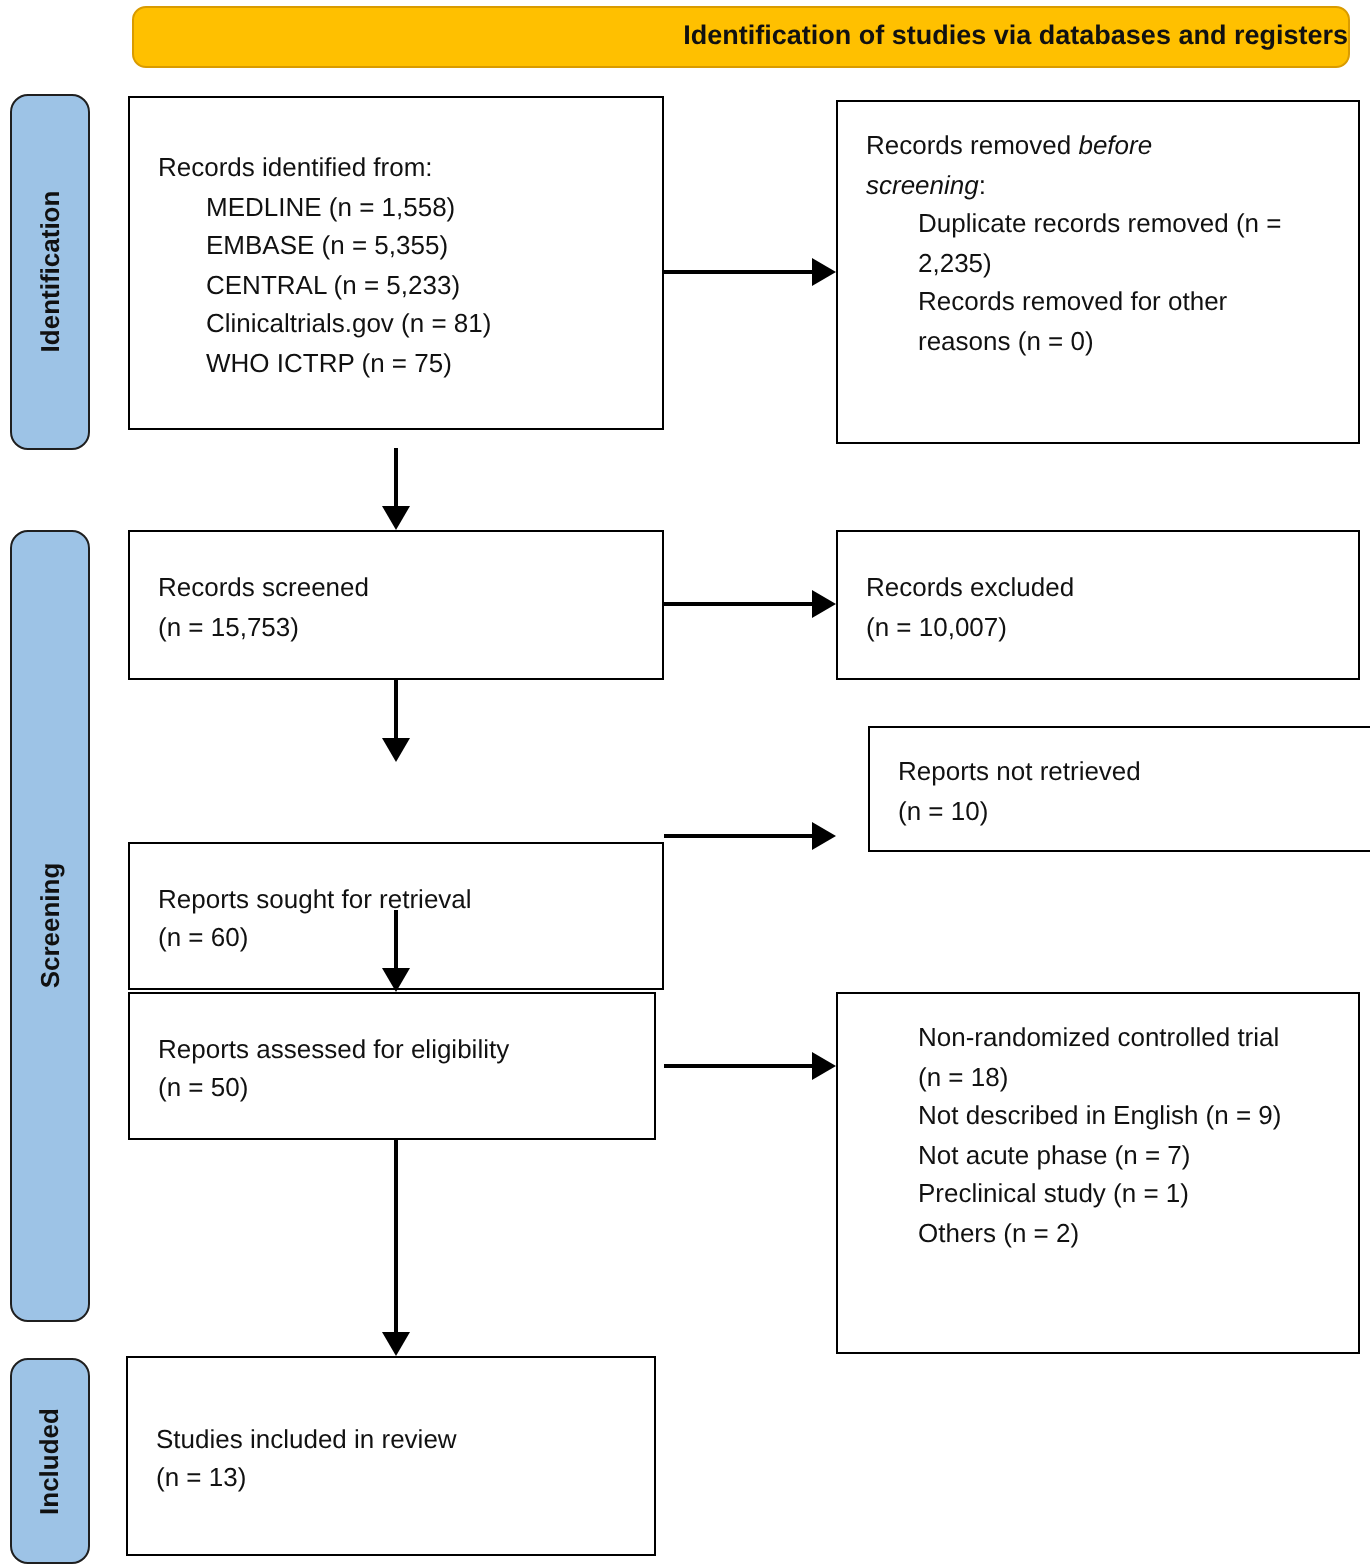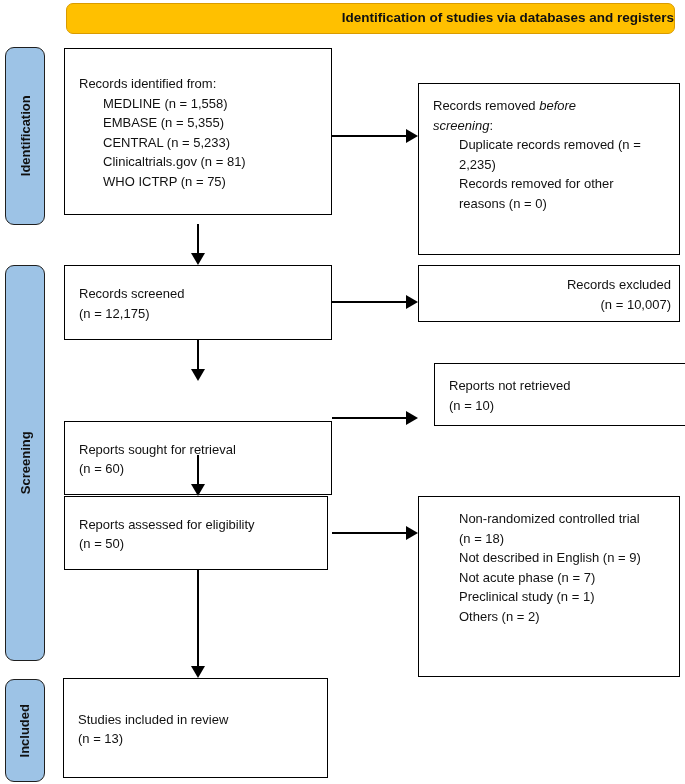--- a/index.html
+++ b/index.html
@@ -65,23 +65,23 @@
     border: 1.5px solid #000000;
     box-sizing: border-box;
     padding: 12px 8px 10px 14px;
   }
   .box.center-v { display: flex; flex-direction: column; justify-content: center; }
   .indent-l { margin-left: 24px; }
   .indent-r { margin-left: 26px; max-width: 185px; }
   .box-title { max-width: 200px; }
 
   .box-identified   { left: 64px;  top: 48px;  width: 268px; height: 167px; }
-  .box-removed      { left: 418px; top: 50px;  width: 262px; height: 172px; margin-top: 33px; }
+  .box-removed      { left: 418px; top: 50px;  width: 262px; height: 172px; }
   .box-screened     { left: 64px;  top: 265px; width: 268px; height: 75px; }
-  .box-excluded     { left: 418px; top: 265px; width: 262px; height: 57px; align-items: flex-end; }
+  .box-excluded     { left: 418px; top: 265px; width: 262px; height: 75px; }
   .box-sought       { left: 64px;  top: 381px; width: 268px; height: 74px; margin-top: 40px; }
   .box-notretrieved { left: 418px; top: 363px; width: 262px; height: 63px; margin-left: 16px; }
   .box-assessed     { left: 64px;  top: 496px; width: 264px; height: 74px; }
   .box-repexcluded  { left: 418px; top: 496px; width: 262px; height: 181px; }
   .box-included     { left: 63px;  top: 678px; width: 265px; height: 100px; }
 
   
   .arrow-v {
     position: absolute;
     width: 14px;
@@ -147,21 +147,21 @@
   </div>
 
   <div class="box box-removed">
     <div class="box-title"><span>Records removed </span><i>before screening</i><span>:</span></div>
     <div class="indent-r">Duplicate records removed (n = 2,235)</div>
     <div class="indent-r">Records removed for other reasons (n = 0)</div>
   </div>
 
   <div class="box box-screened center-v">
     <div>Records screened</div>
-    <div>(n = 12,175)</div>
+    <div>(n = 15,753)</div>
   </div>
 
   <div class="box box-excluded center-v">
     <div>Records excluded</div>
     <div>(n = 10,007)</div>
   </div>
 
   <div class="box box-sought center-v">
     <div>Reports sought for retrieval</div>
     <div>(n = 60)</div>

